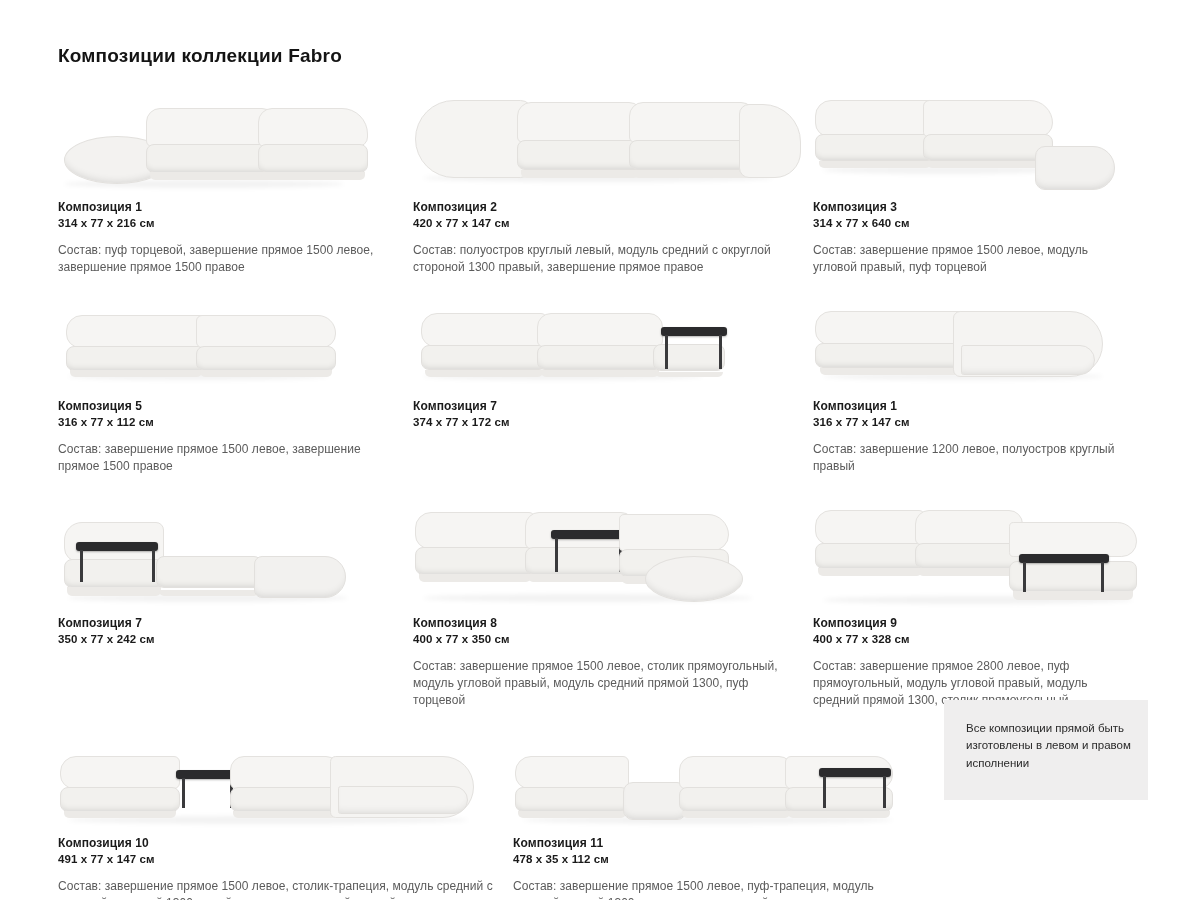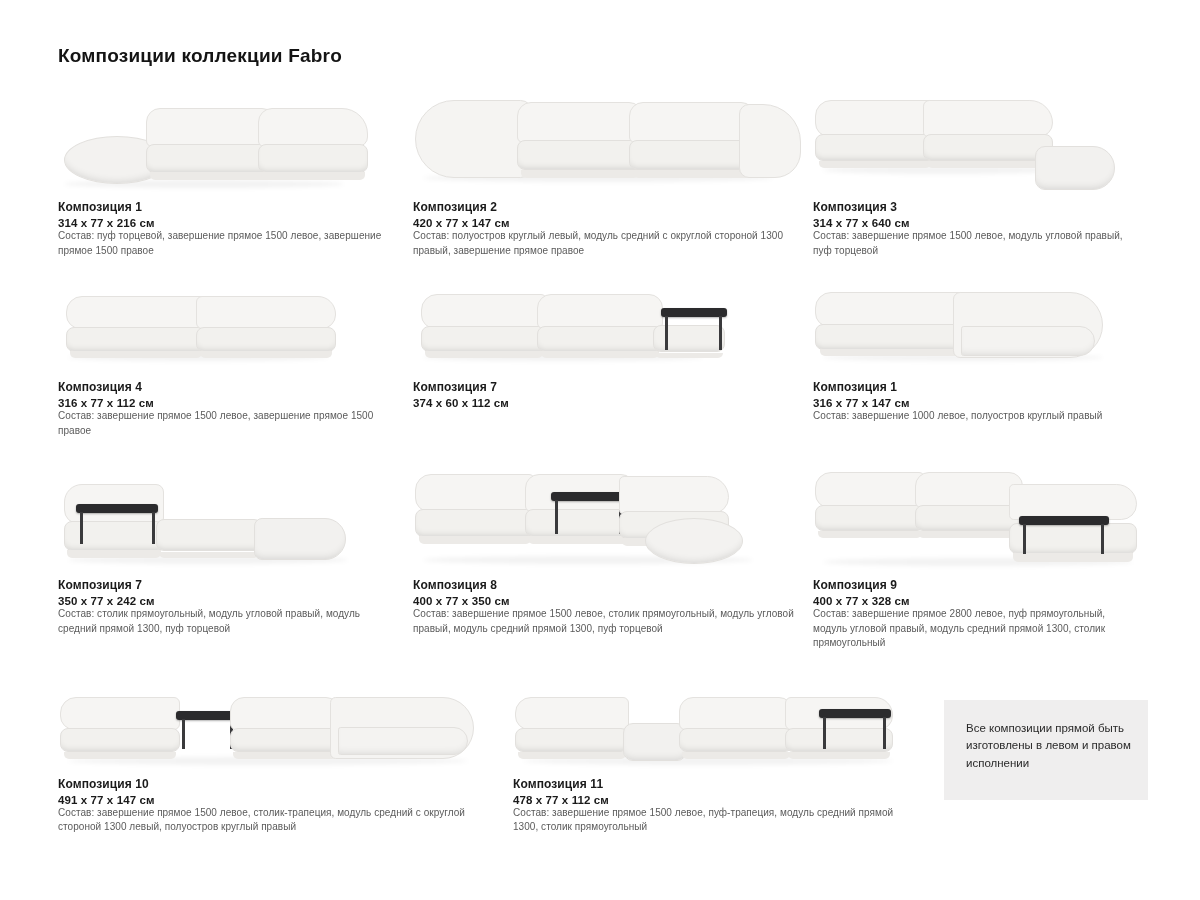--- a/index.html
+++ b/index.html
@@ -62,24 +62,24 @@
     letter-spacing: 0.1px;
   }
   .caption-dims {
     font-size: 11.5px;
     font-weight: 700;
     color: #1a1a1a;
     margin-top: 3px;
     letter-spacing: 0.1px;
   }
   .caption-desc {
-    font-size: 10px;
+    font-size: 12px;
     font-weight: 400;
     color: #5b5b5b;
-    margin-top: 0;
+    margin-top: 13px;
     line-height: 1.45;
     letter-spacing: 0.05px;
   }
   .note-box {
     position: absolute;
     left: 944px;
     top: 700px;
     width: 204px;
     height: 100px;
     background: #efeeee;
@@ -251,21 +251,21 @@
             <div class="back" style="border-radius:16px 6px 6px 14px;"></div>
               <div class="cush"></div>
               <div class="base"></div>
           </div>
           <div class="seat" style="left:138px; top:8px; width:140px; height:62px;">
             <div class="back" style="border-radius:6px 18px 14px 6px;"></div>
               <div class="cush"></div>
               <div class="base"></div>
           </div>
         </div>
-        <div class="caption-name">Композиция 4</div>
+        <div class="caption-name">Композиция 5</div>
         <div class="caption-dims">316 х 77 х 112 см</div>
         <div class="caption-desc">Состав: завершение прямое 1500 левое, завершение прямое 1500 правое</div>
       </div>
 
       <div class="cell c2">
         <div class="img-box" style="height:88px;">
           <div class="shadow" style="left:10px; top:66px; width:280px; height:7px;"></div>
           <div class="seat" style="left:8px; top:6px; width:126px; height:64px;">
             <div class="back" style="border-radius:16px 6px 6px 14px;"></div>
               <div class="cush"></div>
@@ -278,37 +278,37 @@
           </div>
           <div class="seat" style="left:240px; top:26px; width:72px; height:44px;">
             <div class="cush" style="bottom:14%; height:60%;"></div>
               <div class="base"></div>
           </div>
           <div class="table" style="left:248px; top:20px; width:66px; height:9px;"></div>
           <div class="table-leg" style="left:252px; top:28px; width:3px; height:34px;"></div>
           <div class="table-leg" style="left:306px; top:28px; width:3px; height:34px;"></div>
         </div>
         <div class="caption-name">Композиция 7</div>
-        <div class="caption-dims">374 х 60 х 112 см</div>
+        <div class="caption-dims">374 х 77 х 172 см</div>
       </div>
 
       <div class="cell c3">
         <div class="img-box" style="height:88px;">
           <div class="shadow" style="left:10px; top:66px; width:280px; height:7px;"></div>
           <div class="seat" style="left:2px; top:4px; width:150px; height:64px;">
             <div class="back" style="border-radius:16px 6px 6px 14px;"></div>
               <div class="cush"></div>
               <div class="base"></div>
           </div>
           <div class="round-end" style="left:140px; top:4px; width:150px; height:66px; border-radius:10px 46px 46px 10px;"></div>
           <div class="mod" style="left:148px; top:38px; width:132px; height:28px; border-radius:6px 34px 34px 6px;"></div>
         </div>
         <div class="caption-name">Композиция 1</div>
         <div class="caption-dims">316 х 77 х 147 см</div>
-        <div class="caption-desc">Состав: завершение  1000 левое, полуостров круглый правый</div>
+        <div class="caption-desc">Состав: завершение  1200 левое, полуостров круглый правый</div>
       </div>
     </div>
 
     <div style="height:28px;"></div>
 
     <div class="row">
 
       <div class="cell c1">
         <div class="img-box" style="height:108px;">
           <div class="shadow" style="left:10px; top:90px; width:280px; height:8px;"></div>
@@ -321,21 +321,20 @@
           <div class="table-leg" style="left:22px; top:46px; width:3px; height:32px;"></div>
           <div class="table-leg" style="left:94px; top:46px; width:3px; height:32px;"></div>
           <div class="seat" style="left:98px; top:40px; width:106px; height:52px;">
             <div class="cush" style="bottom:14%; height:62%;"></div>
               <div class="base"></div>
           </div>
           <div class="pouf-sq" style="left:196px; top:52px; width:90px; height:40px; border-radius:10px 26px 26px 10px;"></div>
         </div>
         <div class="caption-name">Композиция 7</div>
         <div class="caption-dims">350 х 77 х 242 см</div>
-        <div class="caption-desc">Состав: столик прямоугольный, модуль угловой правый, модуль средний прямой 1300, пуф торцевой</div>
       </div>
 
       <div class="cell c2">
         <div class="img-box" style="height:108px;">
           <div class="shadow" style="left:10px; top:90px; width:330px; height:8px;"></div>
           <div class="seat" style="left:2px; top:8px; width:120px; height:70px;">
             <div class="back" style="border-radius:16px 6px 6px 14px;"></div>
               <div class="cush"></div>
               <div class="base"></div>
           </div>
@@ -432,21 +431,21 @@
           <div class="seat" style="left:272px; top:8px; width:108px; height:62px;">
             <div class="back" style="border-radius:6px 18px 14px 6px;"></div>
               <div class="cush"></div>
               <div class="base"></div>
           </div>
           <div class="table" style="left:306px; top:20px; width:72px; height:9px;"></div>
           <div class="table-leg" style="left:310px; top:28px; width:3px; height:32px;"></div>
           <div class="table-leg" style="left:370px; top:28px; width:3px; height:32px;"></div>
         </div>
         <div class="caption-name">Композиция 11</div>
-        <div class="caption-dims">478 х 77 х 112 см</div>
+        <div class="caption-dims">478 х 35 х 112 см</div>
         <div class="caption-desc">Состав: завершение прямое 1500 левое, пуф-трапеция, модуль средний прямой 1300, столик прямоугольный</div>
       </div>
     </div>
 
   </div>
 
   <div class="note-box">
     <div class="note-text">Все композиции прямой быть изготовлены в левом и правом исполнении</div>
   </div>
 

